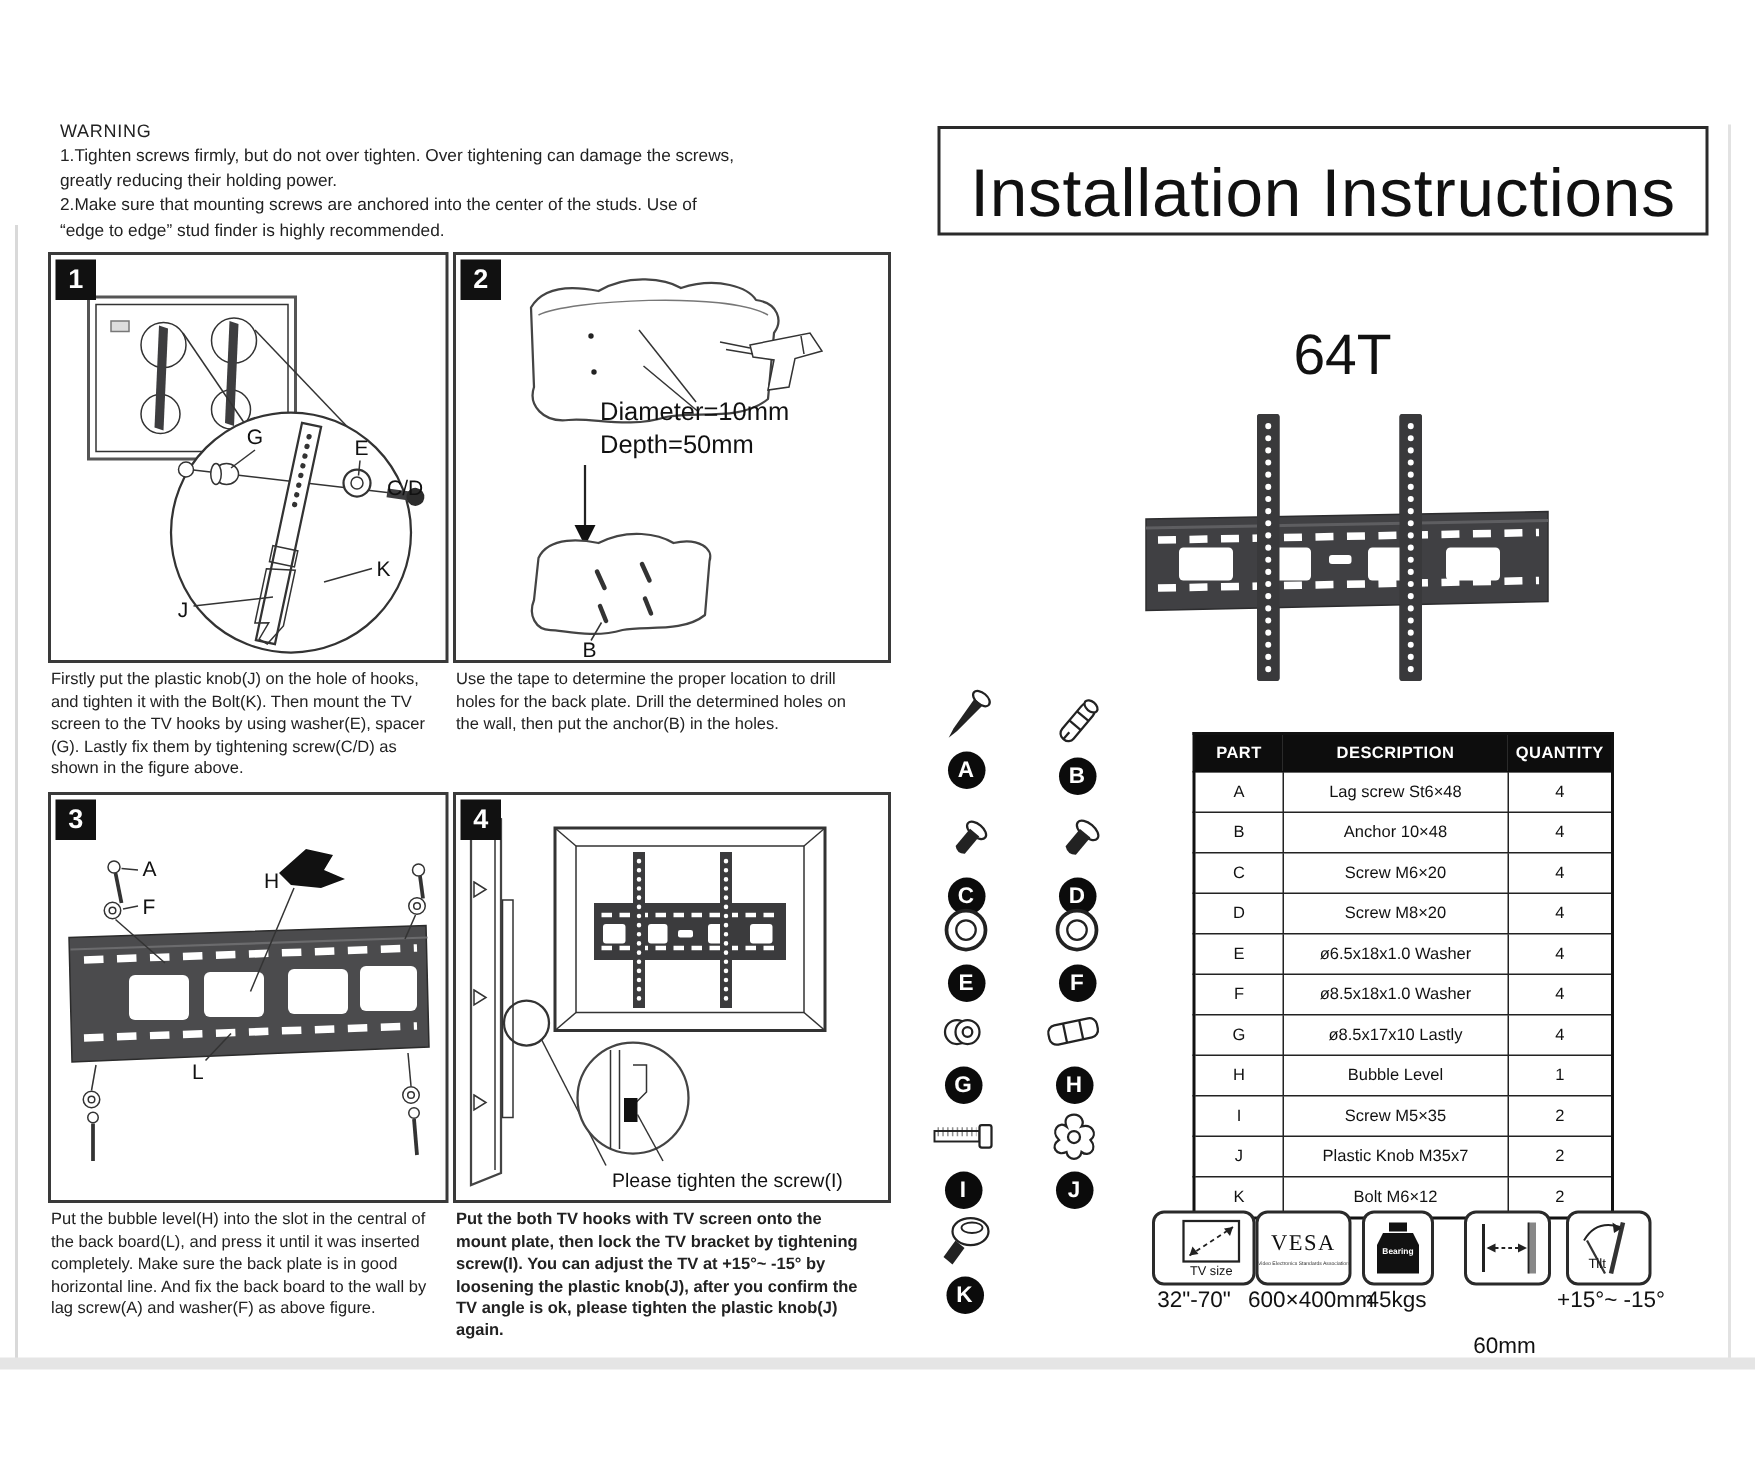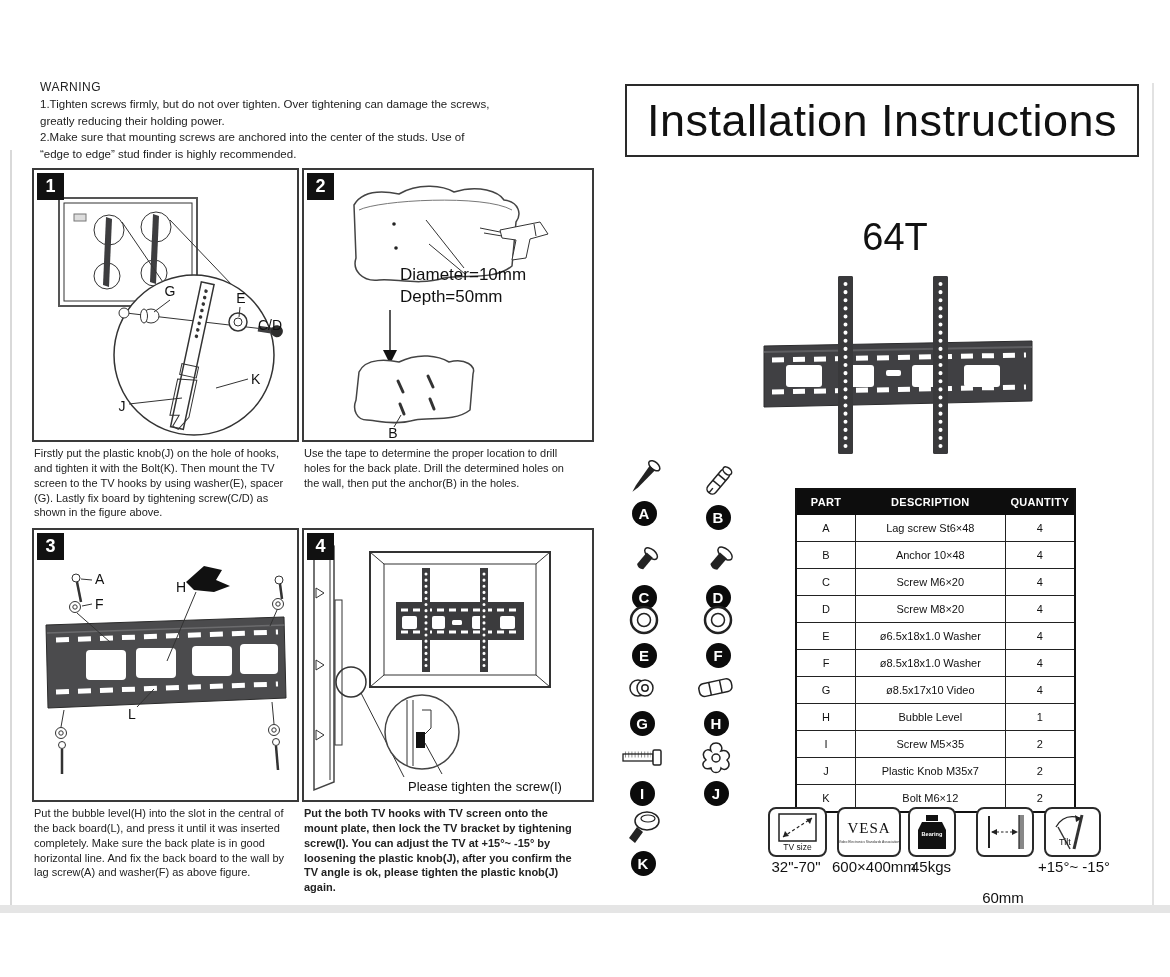--- a/index.html
+++ b/index.html
@@ -6,21 +6,21 @@
   .canvas{position:relative;width:1170px;height:977px;background:#fff;overflow:hidden;
           font-family:"Liberation Sans",sans-serif;color:#1a1a1a;}
   .abs{position:absolute;}
   
   .edge{position:absolute;background:#ddd;}
   
   .warning-heading{font-size:12px;letter-spacing:.5px;color:#222;}
   .warning-body{font-size:11.5px;line-height:1.45;color:#222;white-space:pre-line;margin-top:2px;}
   
   .title-box{position:absolute;left:625px;top:84px;width:510px;height:69px;border:2px solid #2a2a2a;
-             display:flex;align-items:center;justify-content:center;}
+             display:flex;align-items:flex-end;justify-content:center;}
   .title-box span{font-size:45px;color:#111;letter-spacing:.5px;white-space:nowrap;}
   .model-label{position:absolute;left:845px;top:216px;width:100px;text-align:center;font-size:38px;color:#111;}
   
   .panel{position:absolute;border:2px solid #3a3a3a;background:#fff;}
   .step-num{position:absolute;left:3px;top:3px;width:27px;height:27px;background:#111;color:#fff;
             font-size:18px;font-weight:bold;display:flex;align-items:center;justify-content:center;}
   .caption{position:absolute;font-size:11px;line-height:1.35;color:#222;margin:0;}
   .dlabel{font-family:"Liberation Sans",sans-serif;font-size:14px;fill:#111;}
   .dlabel-big{font-family:"Liberation Sans",sans-serif;font-size:17px;fill:#111;}
   .dlabel-med{font-family:"Liberation Sans",sans-serif;font-size:13px;fill:#111;}
@@ -118,21 +118,21 @@
       <line x1="206" y1="137" x2="205" y2="147" class="thin"></line>
       <line x1="214" y1="209" x2="182" y2="218" class="thin"></line>
       <line x1="95" y1="234" x2="148" y2="228" class="thin"></line>
       <text class="dlabel" x="136" y="126" text-anchor="middle">G</text>
       <text class="dlabel" x="207" y="133" text-anchor="middle">E</text>
       <text class="dlabel" x="224" y="160">C/D</text>
       <text class="dlabel" x="217" y="214">K</text>
       <text class="dlabel" x="88" y="241" text-anchor="middle">J</text>
     </svg>
   </section>
-  <p class="caption" style="left:34px;top:446px;width:264px;">Firstly put the plastic knob(J) on the hole of hooks, and tighten it with the Bolt(K). Then mount the TV screen to the TV hooks by using washer(E), spacer (G). Lastly fix board by tightening screw(C/D) as shown in the figure above.</p>
+  <p class="caption" style="left:34px;top:446px;width:264px;">Firstly put the plastic knob(J) on the hole of hooks, and tighten it with the Bolt(K). Then mount the TV screen to the TV hooks by using washer(E), spacer (G). Lastly fix them by tightening screw(C/D) as shown in the figure above.</p>
 
   <section class="panel" style="left:302px;top:168px;width:288px;height:270px;">
     <div class="step-num">2</div>
     <svg width="288" height="270" viewBox="0 0 288 270">
       <path d="M50,35 C60,18 85,22 95,24 C115,12 140,16 150,22 C175,14 195,22 200,30 C215,32 218,44 212,52 L208,96 C190,111 160,104 140,108 C115,116 90,108 75,110 C58,112 48,100 52,88 Z" fill="#fff" stroke="#444" stroke-width="1.5" stroke-linejoin="round"></path>
       <path d="M55,40 C75,30 180,24 208,40" fill="none" stroke="#777" stroke-width="1"></path>
       <circle cx="90" cy="54" r="1.8" fill="#222"></circle>
       <circle cx="92" cy="78" r="1.8" fill="#222"></circle>
       <g class="thin">
         <path d="M196,60 L236,52 L244,64 L226,69 L222,88 L208,90 L212,70 L198,68 Z" fill="#fff"></path>
@@ -382,21 +382,21 @@
           <td>ø6.5x18x1.0 Washer</td>
           <td>4</td>
         </tr>
       <tr>
           <td>F</td>
           <td>ø8.5x18x1.0 Washer</td>
           <td>4</td>
         </tr>
       <tr>
           <td>G</td>
-          <td>ø8.5x17x10 Video</td>
+          <td>ø8.5x17x10 Lastly</td>
           <td>4</td>
         </tr>
       <tr>
           <td>H</td>
           <td>Bubble Level</td>
           <td>1</td>
         </tr>
       <tr>
           <td>I</td>
           <td>Screw M5×35</td>
@@ -408,21 +408,21 @@
           <td>2</td>
         </tr>
       <tr>
           <td>K</td>
           <td>Bolt M6×12</td>
           <td>2</td>
         </tr>
     </tbody>
   </table>
 
-  <div class="spec-box" style="left:768px;top:807px;width:55px;height:46px;">
+  <div class="spec-box" style="left:768px;top:807px;width:55px;height:46px;padding-left:10px;">
     <svg width="55" height="46" viewBox="0 0 55 46">
       <rect x="9" y="5" width="37" height="27" fill="#fff" stroke="#222" stroke-width="1.5"></rect>
       <line x1="13" y1="28" x2="42" y2="9" stroke="#222" stroke-width="1.2" stroke-dasharray="3 2.5"></line>
       <polygon points="42,9 36,10 40,15" fill="#222"></polygon>
         <polygon points="13,28 19,27 15,22" fill="#222"></polygon>
       <text x="27.5" y="41" text-anchor="middle" font-size="8.5" fill="#111">TV size</text>
     </svg>
   </div>
   <div class="spec-label" style="left:766px;top:858px;width:60px;">32"-70"</div>
 

